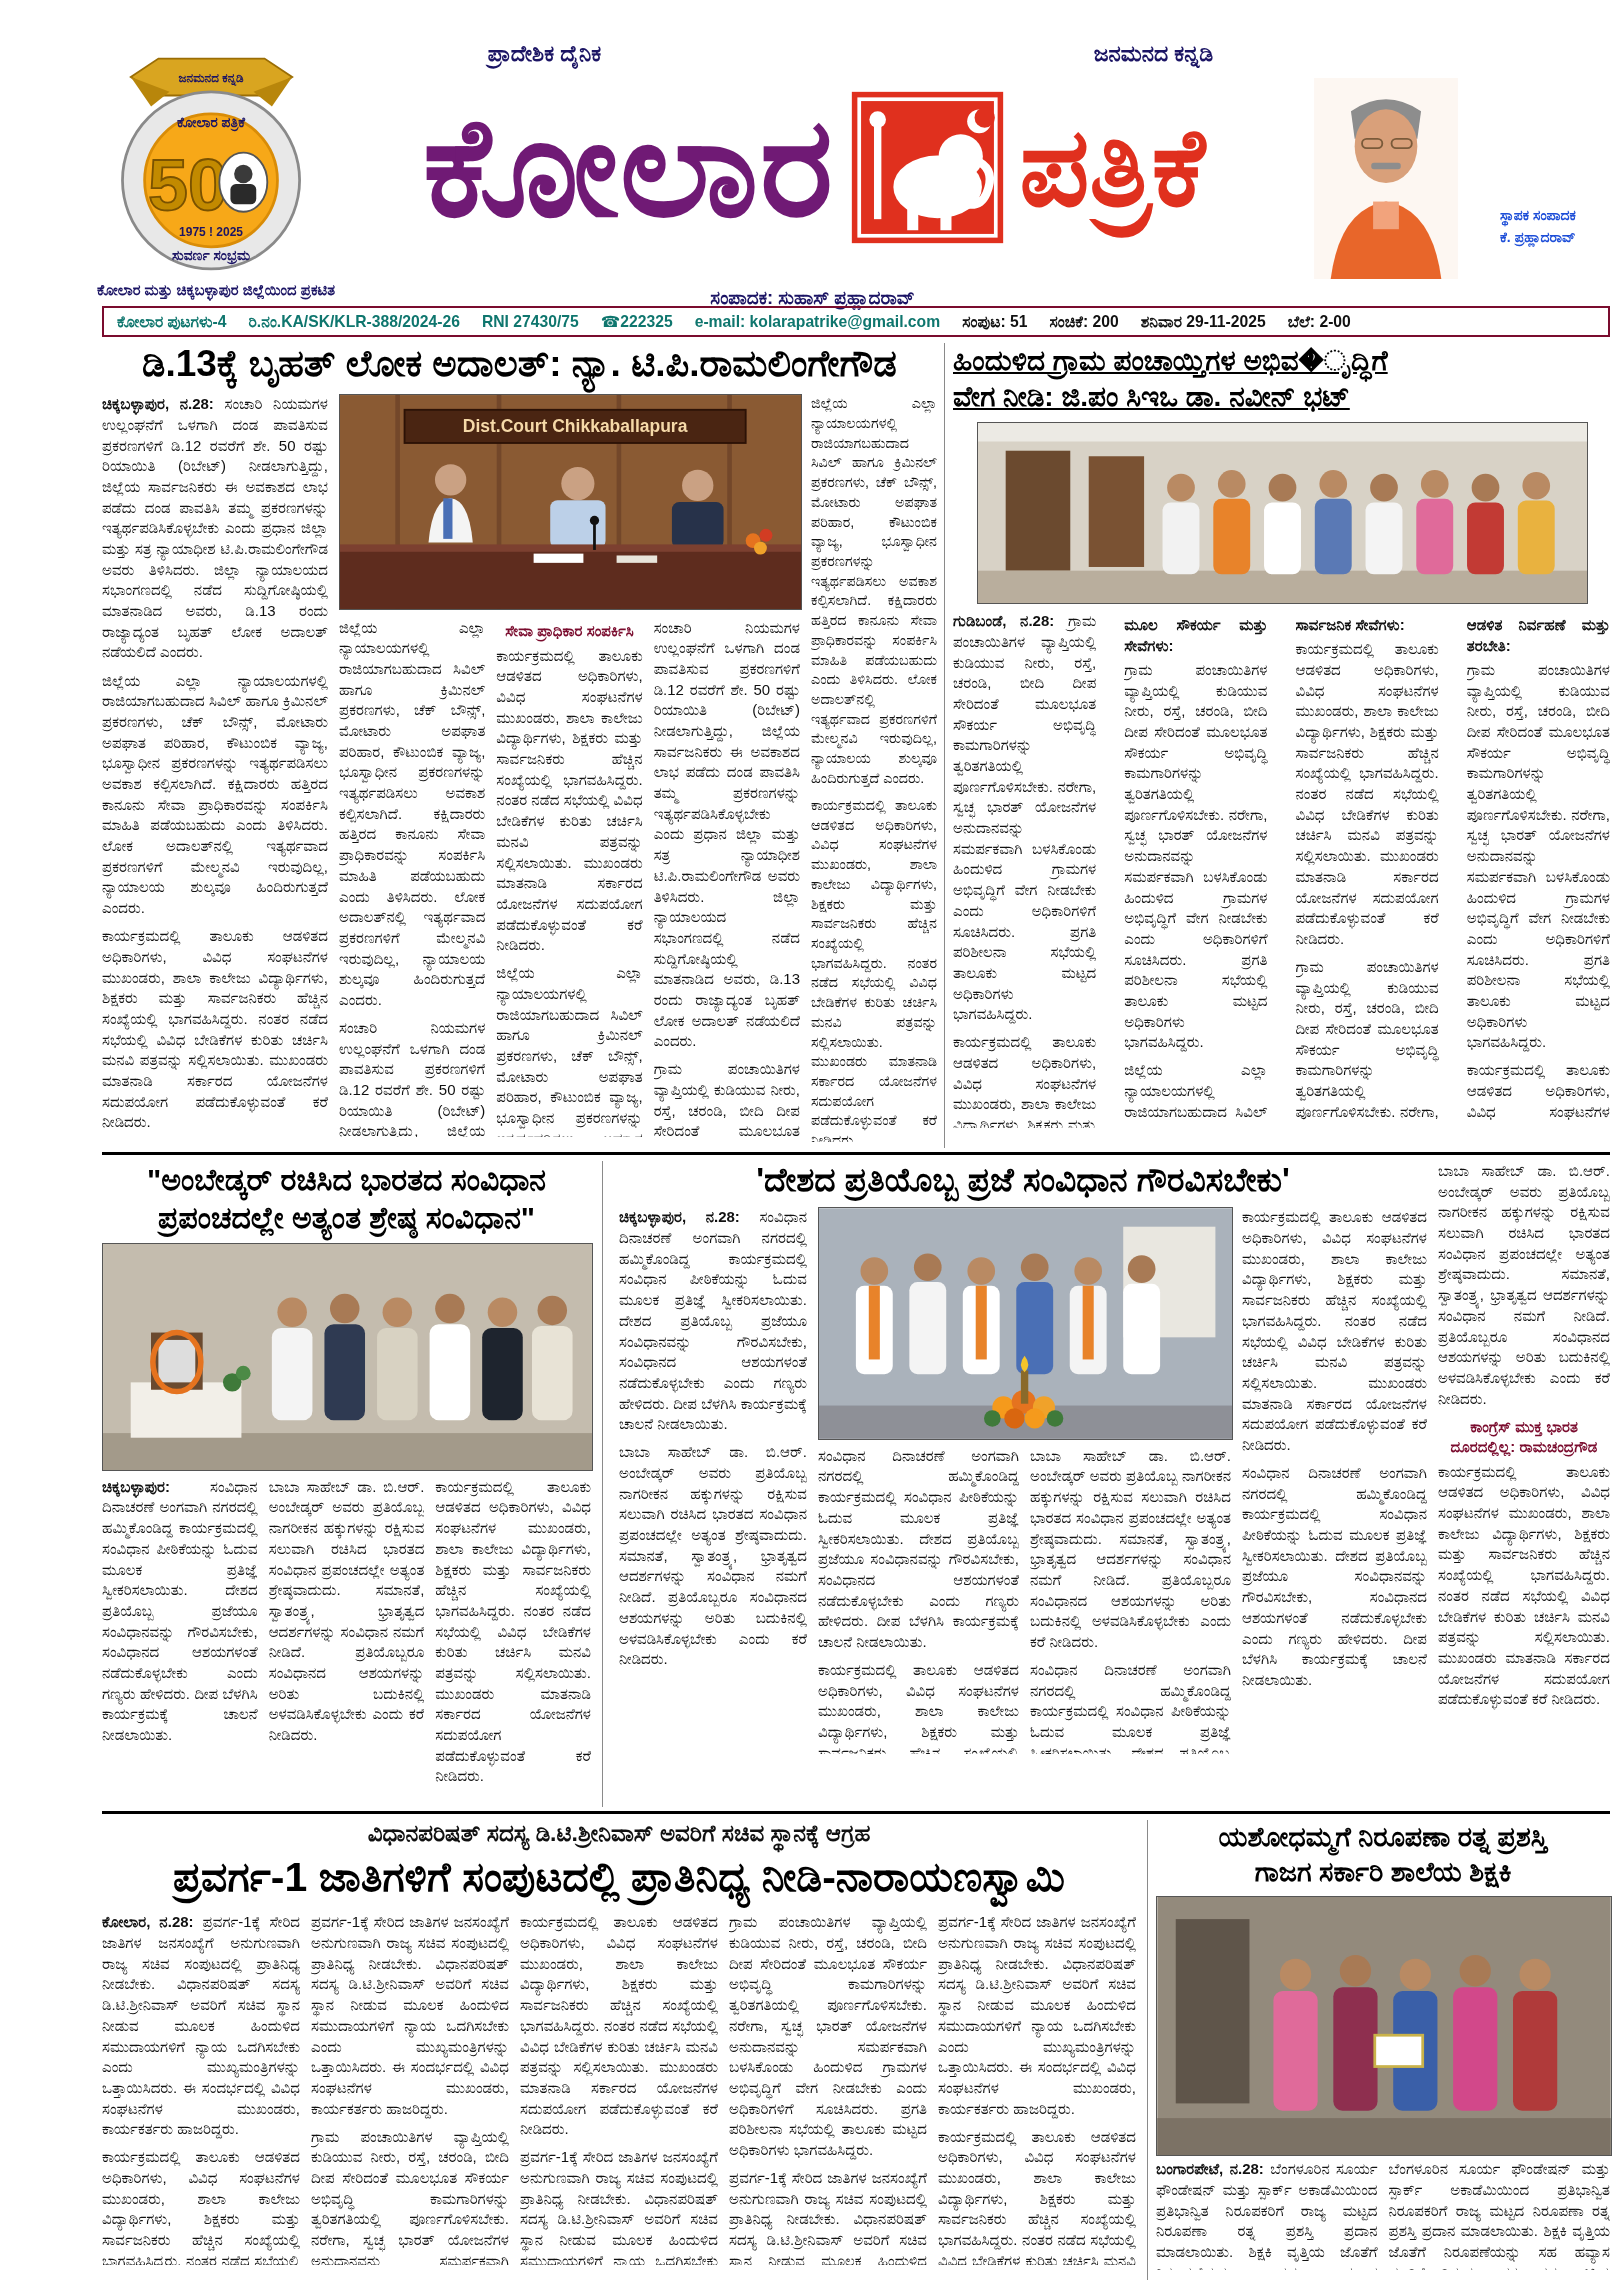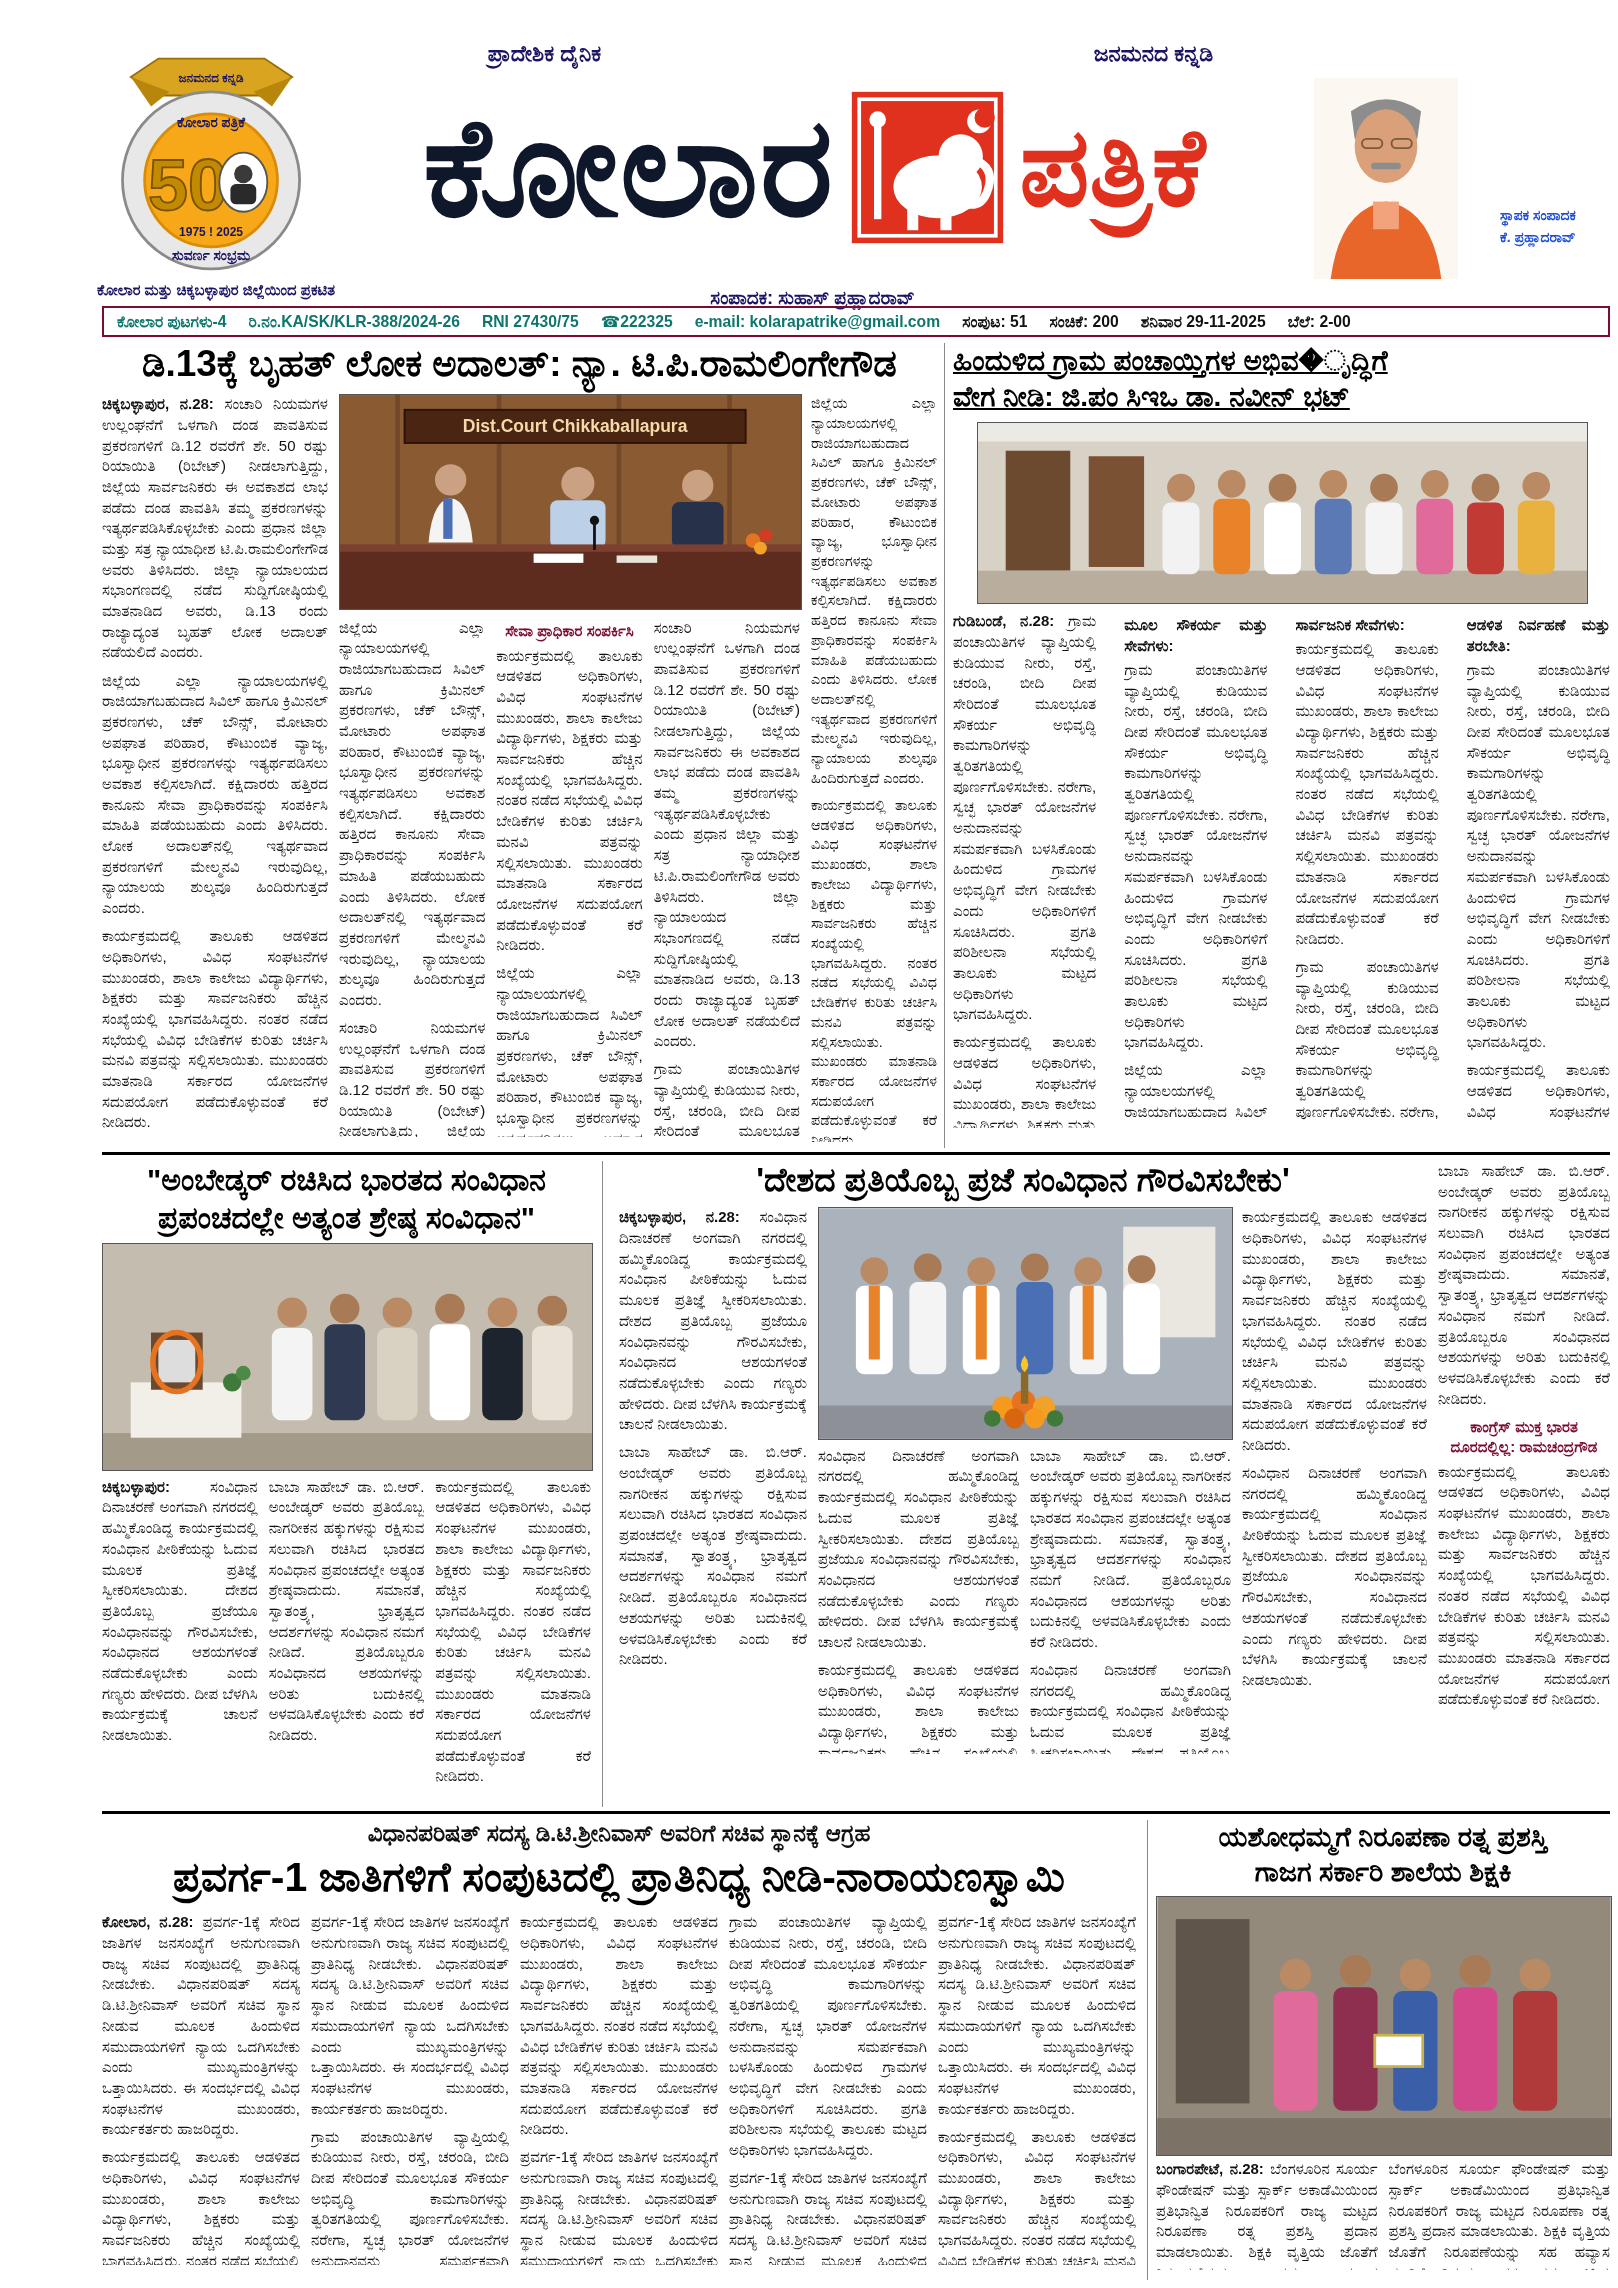--- a/index.html
+++ b/index.html
@@ -6,21 +6,21 @@
   body{font-family:"Liberation Sans","DejaVu Sans",sans-serif;color:#111;}
   .page{position:relative;width:1619px;height:2289px;background:#fff;overflow:hidden;}
 
   
   .logo{position:absolute;left:103px;top:42px;width:217px;height:238px;}
   .pub-line{position:absolute;left:59px;top:282px;width:314px;text-align:center;color:#1b1464;font-weight:bold;font-size:14.8px;}
   .tagline{position:absolute;color:#1b1464;font-weight:bold;font-size:22px;text-align:center;width:295px;}
   .tag-left{left:397px;top:41px;}
   .tag-right{left:1006px;top:41px;}
   .title-row{position:absolute;left:318px;top:68px;width:992px;height:198px;display:flex;align-items:center;justify-content:center;gap:14.8px;}
-  .title-main{font-size:138px;font-weight:bold;color:#0f172a;line-height:1;letter-spacing:1.8px;}
+  .title-main{font-size:138px;font-weight:bold;color:#701a75;line-height:1;letter-spacing:1.8px;}
   .title-sub{font-size:109px;font-weight:bold;color:#e0301e;line-height:1;}
   .elephant{width:155px;height:155px;flex:0 0 auto;}
   .editor-line{position:absolute;left:545px;top:287px;width:535px;text-align:center;color:#1b1464;font-weight:bold;font-size:18.5px;}
   .founder-photo{position:absolute;left:1314px;top:78px;width:144px;height:201px;}
   .founder-label{position:absolute;left:1462px;top:205px;width:153px;color:#1d4ed8;font-weight:bold;font-size:14px;line-height:1.55;text-align:left;margin-left:38px;}
 
   
   .infobar{position:absolute;left:102px;top:306px;width:1508px;height:31px;border:2.8px double #7a0c2e;
            display:flex;align-items:center;gap:22px;padding:0 13px;font-weight:bold;font-size:15.7px;box-sizing:border-box;white-space:nowrap;}
   .ib-maroon{color:#0f766e;}

